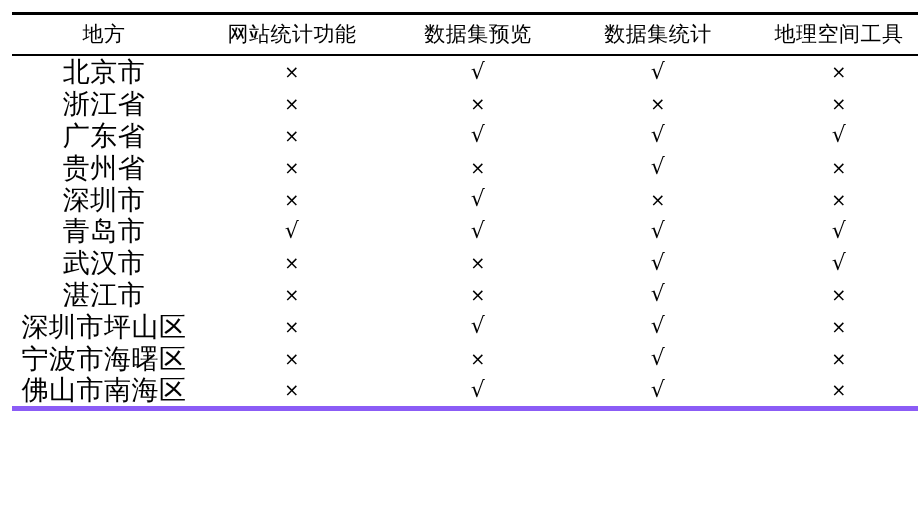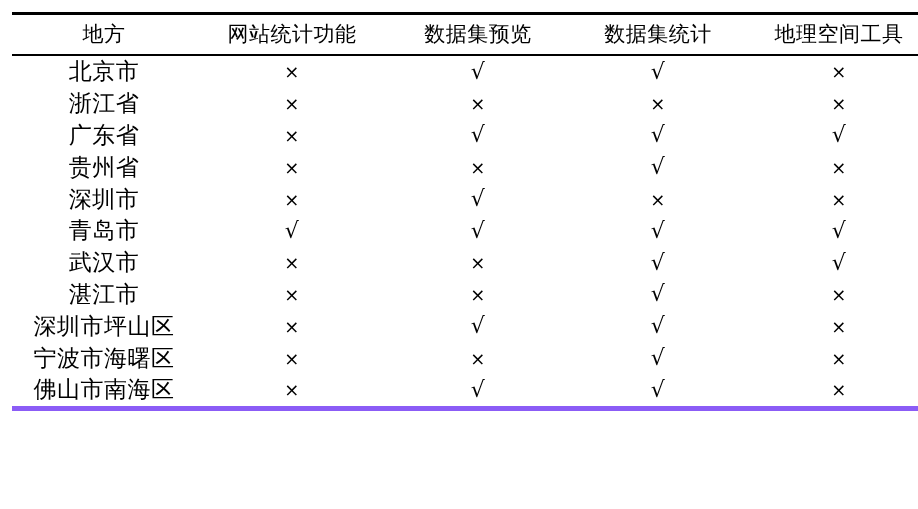--- a/index.html
+++ b/index.html
@@ -62,21 +62,21 @@
     height: 31.8px;
     padding: 0;
     letter-spacing: 0.5px;
   }
 
   tbody tr:last-child td {
     border-bottom: 5px solid #8b5cf6;
   }
 
   td.place-cell {
-    font-size: 23px;
+    font-size: 27px;
   }
 
   .mark {
     display: inline-block;
     font-family: "DejaVu Sans", "Liberation Sans", sans-serif;
     font-size: 19px;
     line-height: 1;
   }
   .mark.check {
     font-size: 22px;

